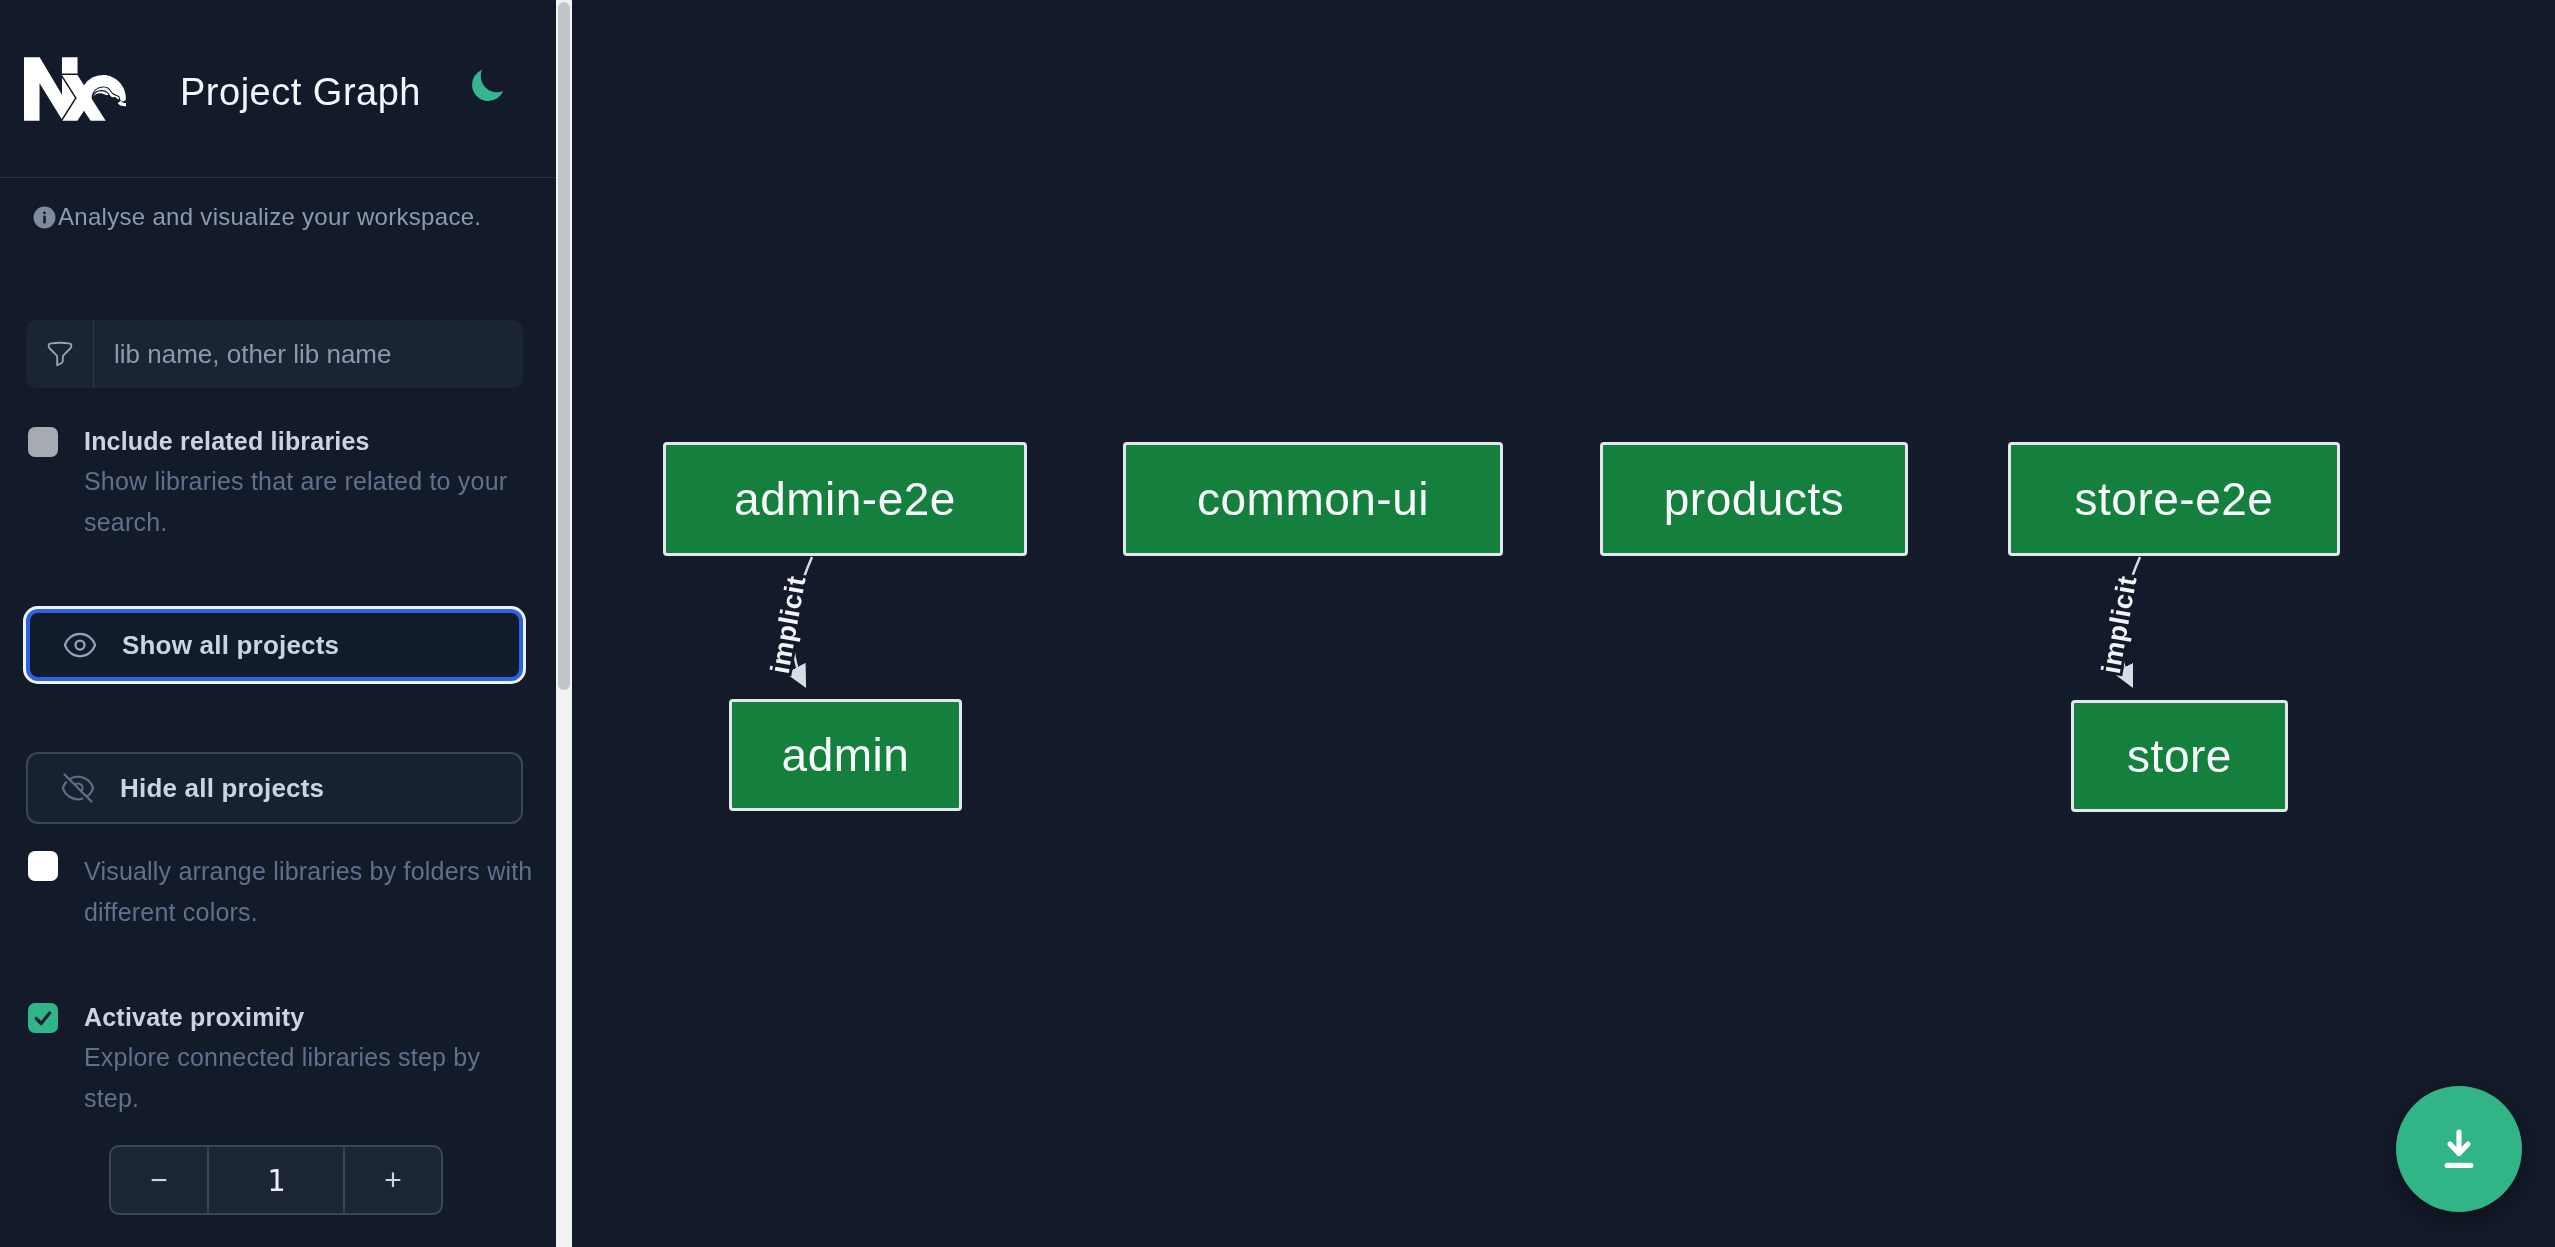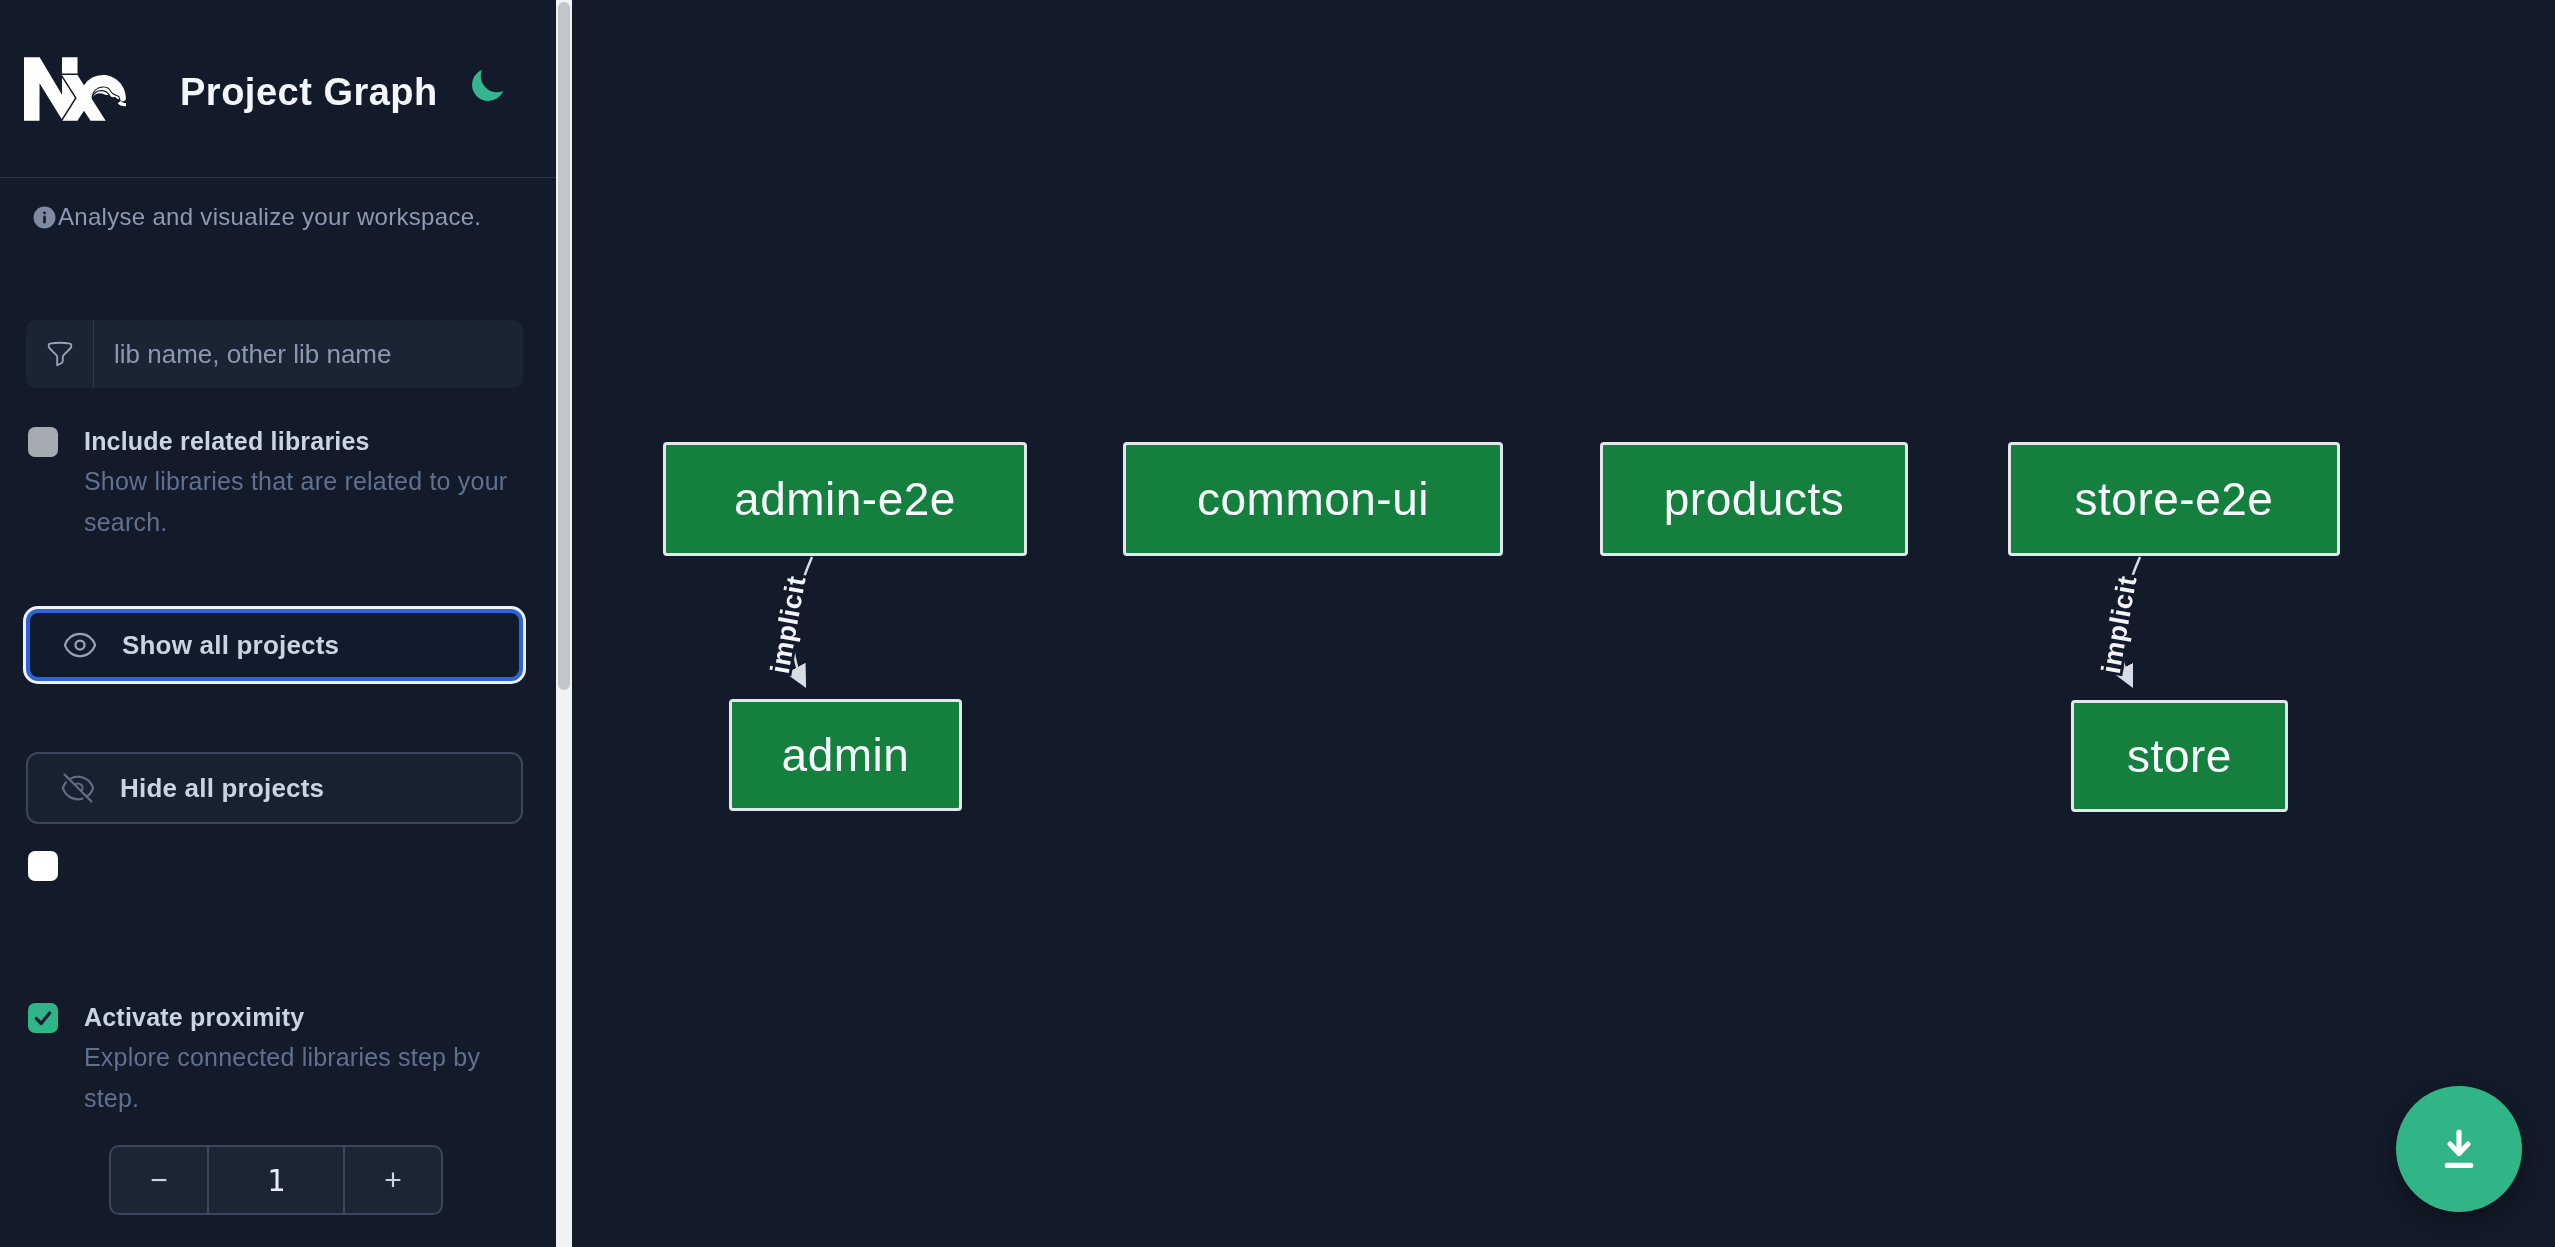--- a/index.html
+++ b/index.html
@@ -6,21 +6,21 @@
   *{box-sizing:border-box;}
   #app{
     position:relative;width:2555px;height:1247px;overflow:hidden;
     background:#131a29;font-family:"Liberation Sans",sans-serif;
     -webkit-font-smoothing:antialiased;
   }
   
   .sidebar{position:absolute;left:0;top:0;width:556px;height:1247px;background:#131a29;}
   .header{position:absolute;left:0;top:0;width:556px;height:178px;}
   .nx-logo{position:absolute;left:24px;top:38px;width:102px;height:102px;fill:#ffffff;}
-  .app-title{position:absolute;left:180px;top:70px;font-size:38px;line-height:44px;font-weight:700;color:#f3f6fa;letter-spacing:.5px;}
+  .app-title{position:absolute;left:180px;top:70px;font-size:38px;line-height:44px;font-weight:400;color:#f3f6fa;letter-spacing:.5px;}
   .theme-toggle{position:absolute;left:462px;top:62px;width:50px;height:50px;border:none;background:transparent;cursor:pointer;padding:0;}
   .theme-toggle svg{width:40px;height:40px;fill:#35b690;}
   .header-divider{position:absolute;left:0;top:177px;width:556px;height:1px;background:#28324a;}
 
   .tagline-row{position:absolute;left:31px;top:203px;display:flex;align-items:center;}
   .info-icon{width:27px;height:27px;flex:0 0 auto;}
   .tagline{font-size:24px;color:#8c9bb1;letter-spacing:.3px;}
 
   .filter-box{position:absolute;left:26px;top:320px;width:497px;height:68px;background:#1b2433;border-radius:10px;display:flex;align-items:stretch;overflow:hidden;}
   .filter-icon-cell{width:68px;display:flex;align-items:center;justify-content:center;border-right:1px solid #2d3849;flex:0 0 auto;}
@@ -128,20 +128,21 @@
     <div class="side-btn btn-hide">
       <svg viewBox="0 0 24 24" stroke-linecap="round" stroke-linejoin="round" aria-hidden="true">
         <path d="M3.98 8.223A10.477 10.477 0 0 0 1.934 12C3.226 16.338 7.244 19.5 12 19.5c.993 0 1.953-.138 2.863-.395M6.228 6.228A10.451 10.451 0 0 1 12 4.5c4.756 0 8.773 3.162 10.065 7.498a10.522 10.522 0 0 1-4.293 5.774M6.228 6.228 3 3m3.228 3.228 3.65 3.65m7.894 7.894L21 21m-3.228-3.228-3.65-3.65m0 0a3 3 0 1 0-4.243-4.243m4.243 4.243L9.88 9.88"></path>
       </svg>
       <span class="btn-label">Hide all projects</span>
     </div>
 
     <div class="option" style="top:848px">
       <div class="checkbox unchecked"></div>
       <div>
+        <div class="option-desc">Visually arrange libraries by folders with different colors.</div>
       </div>
     </div>
 
     <div class="option" style="top:1000px">
       <div class="checkbox checked">
         <svg viewBox="0 0 20 20" aria-hidden="true">
           <path d="M4 10.5 L8.3 15 L16 5.5" stroke="#17212f" stroke-width="3" fill="none" stroke-linecap="round" stroke-linejoin="round"></path>
         </svg>
       </div>
       <div>

